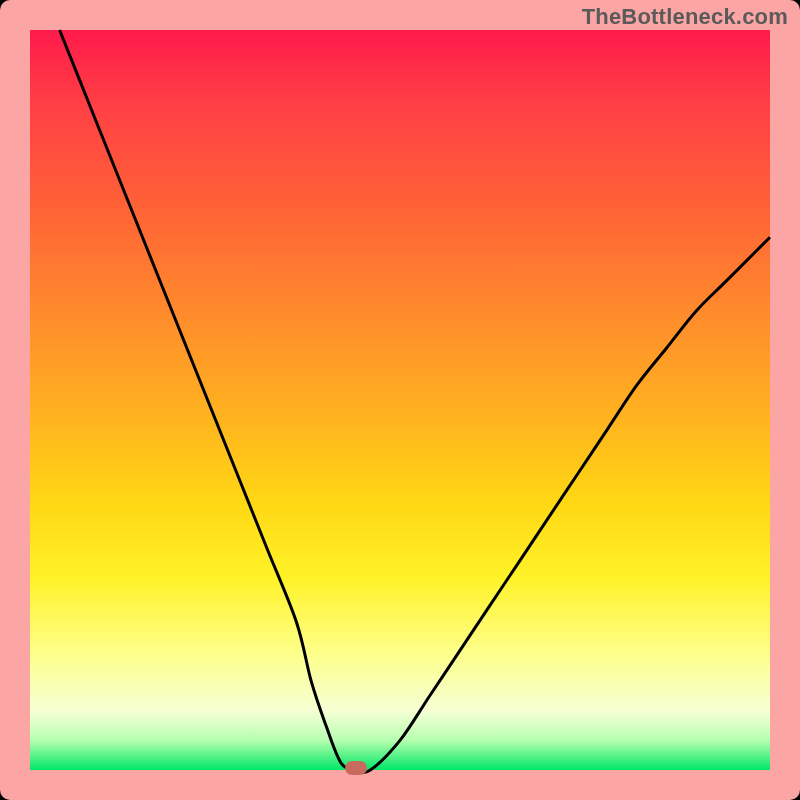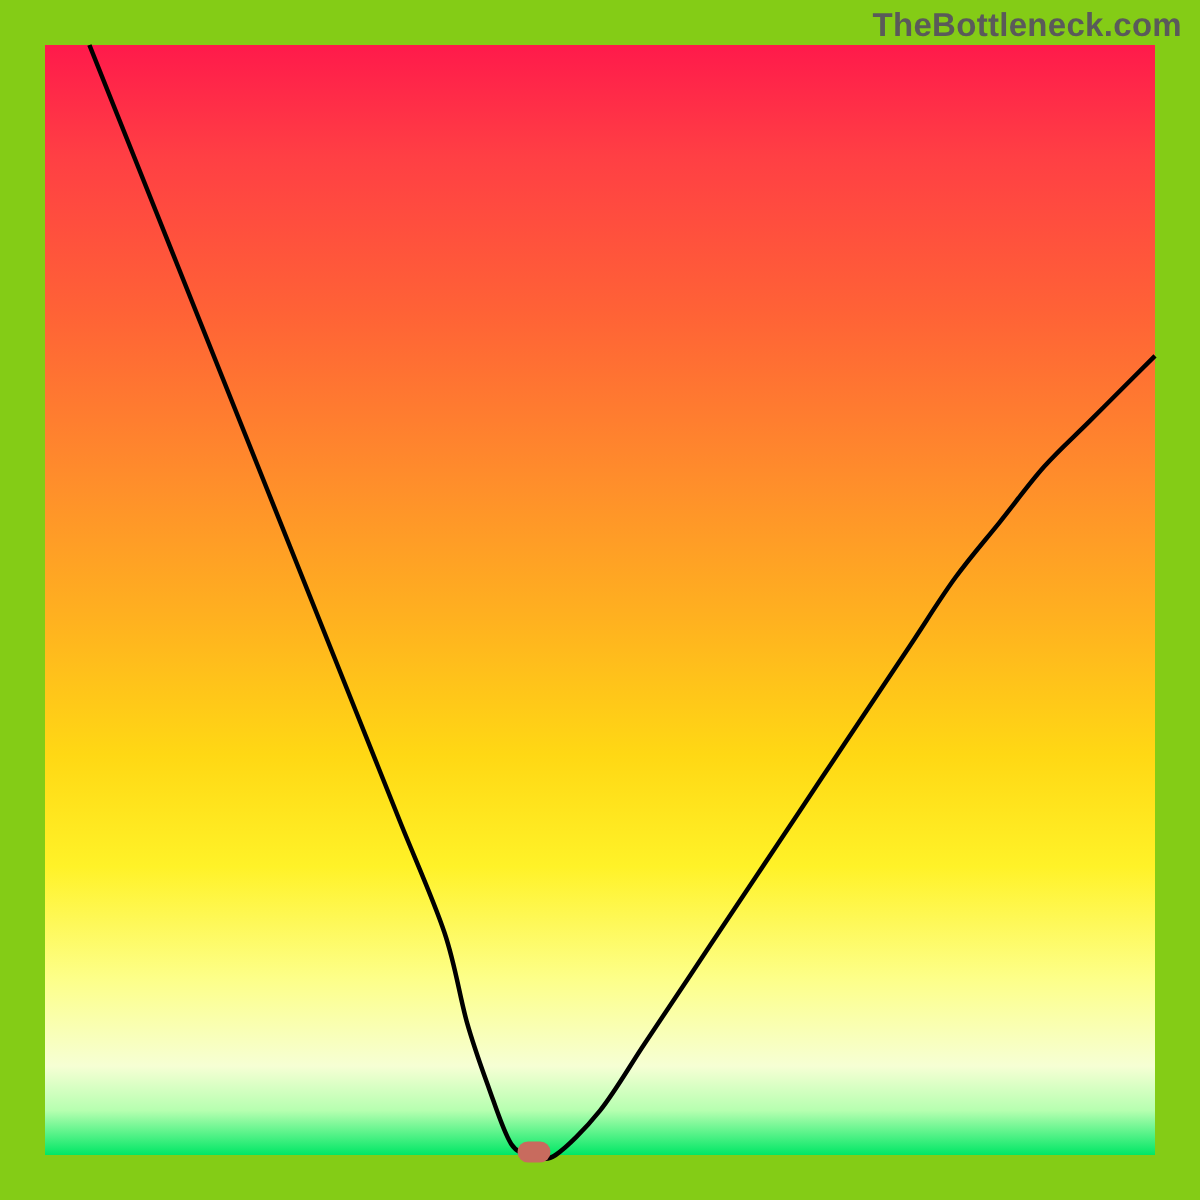--- a/index.html
+++ b/index.html
@@ -8,21 +8,22 @@
     width: 800px;
     height: 800px;
     background: #000;
     font-family: Arial, Helvetica, sans-serif;
     overflow: hidden;
   }
   .frame {
     position: relative;
     width: 800px;
     height: 800px;
-    background: #84cc16;
+    background: #fca5a5;
+    border-radius: 10px;
   }
   .watermark {
     position: absolute;
     top: 4px;
     right: 12px;
     color: #5a5a5a;
     font-size: 22px;
     font-weight: 600;
     letter-spacing: 0.2px;
     user-select: none;

